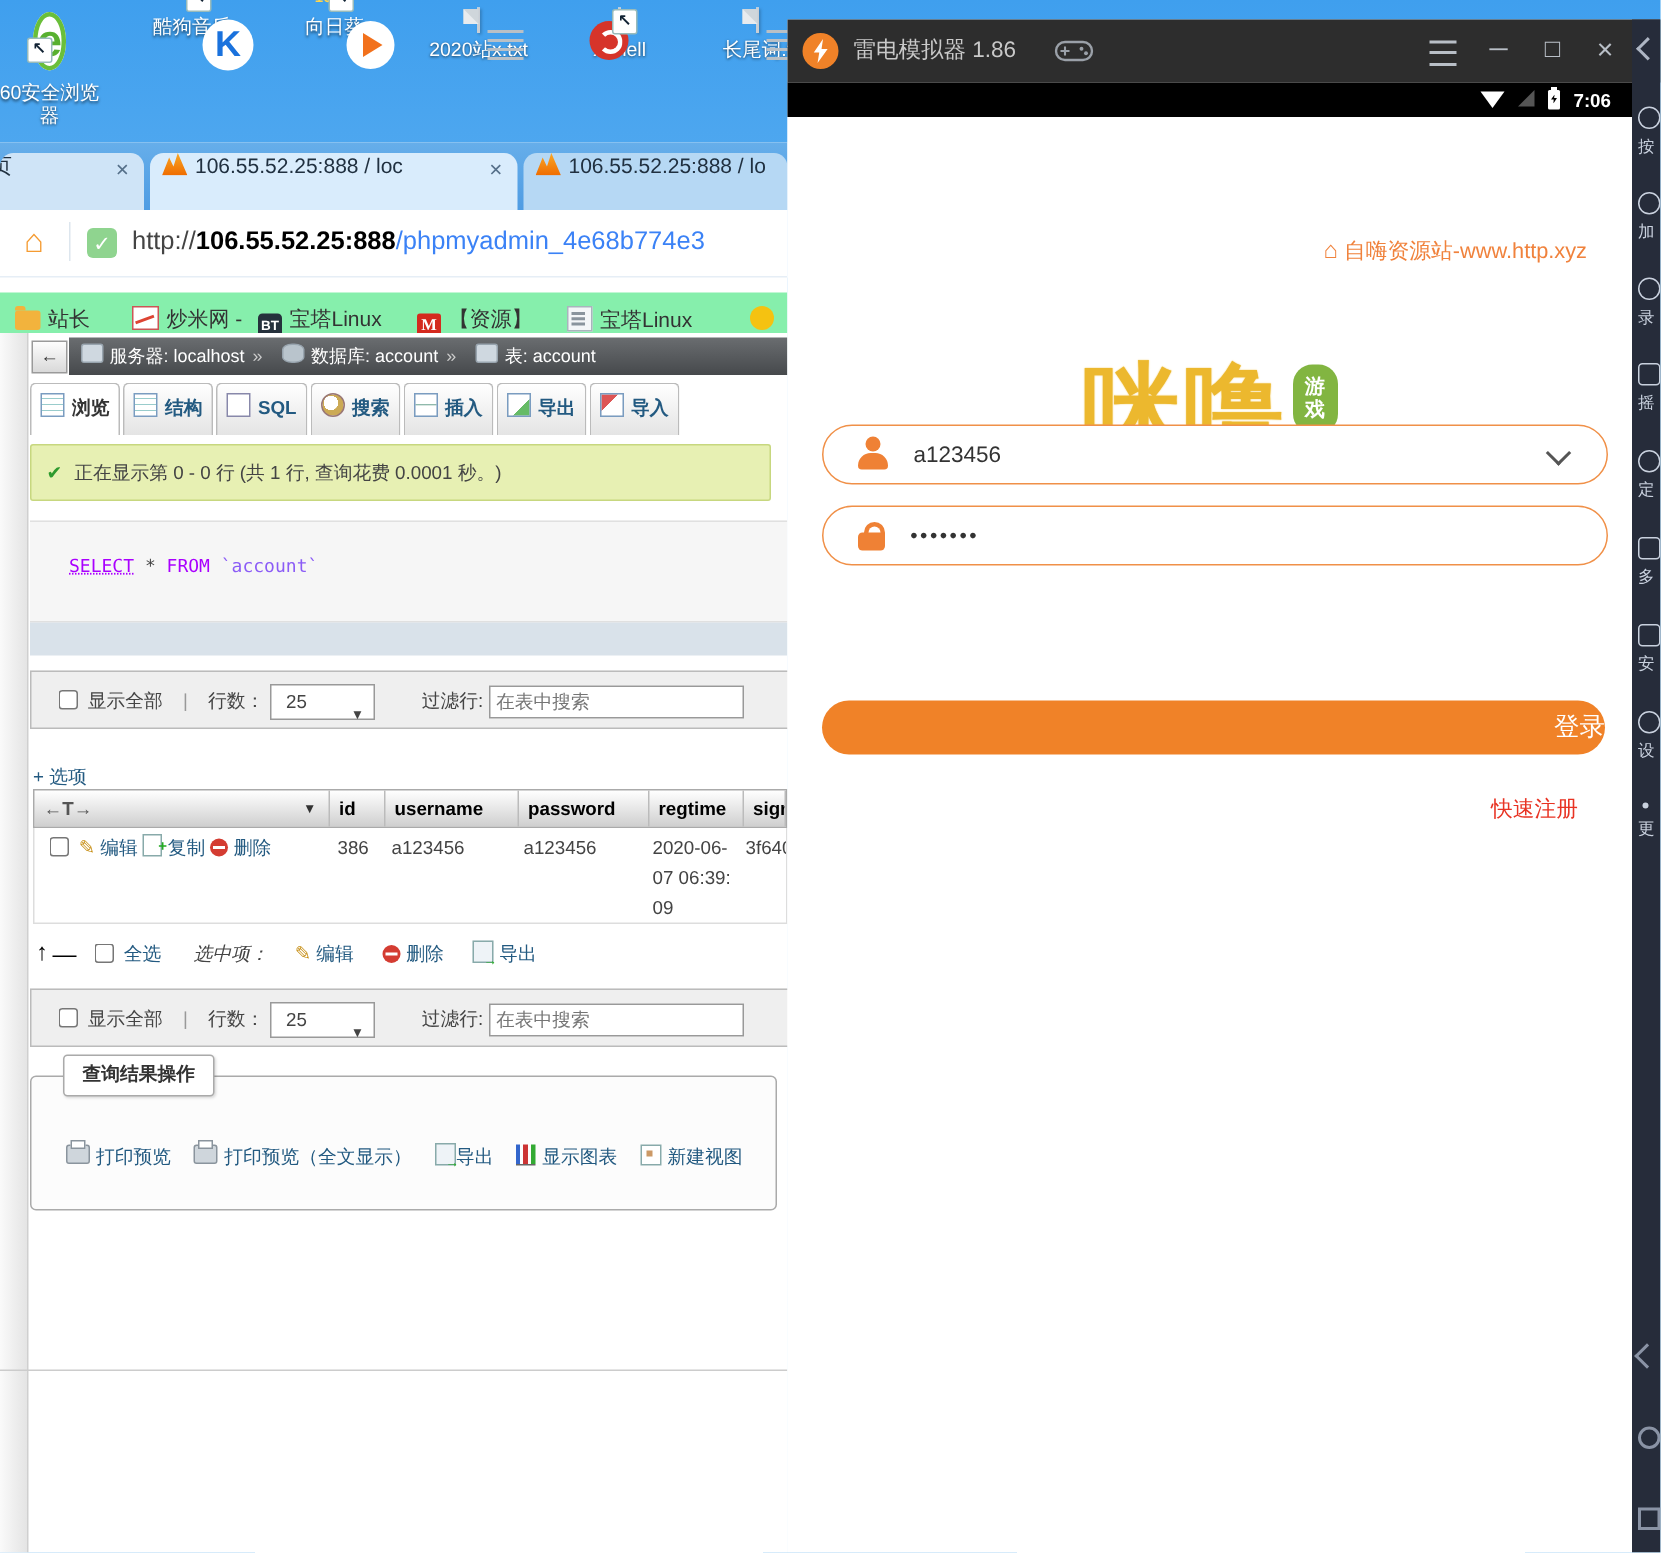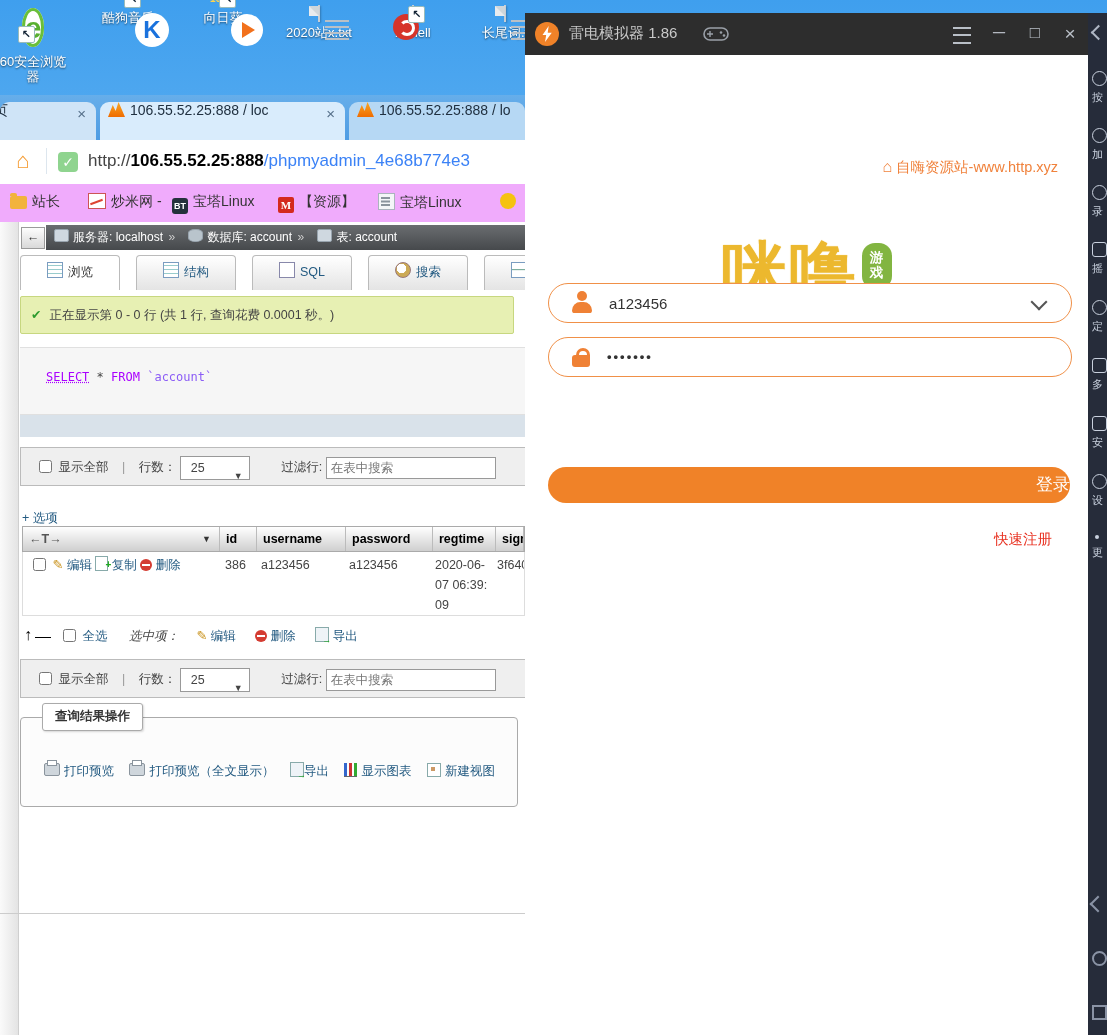--- a/index.html
+++ b/index.html
@@ -39,21 +39,21 @@
   #tabstrip{left:0;top:0;width:525px;height:45px;background:linear-gradient(180deg,#66aeea,#4f9ce3)}
   .tab{top:7px;height:38px;border-radius:9px 9px 0 0;font-size:14px;color:#203040;overflow:hidden}
   .tab .fav{display:inline-block;width:17px;height:15px;margin:0 5px 0 8px;vertical-align:-2px;position:relative}
   .pma-fav{clip-path:polygon(0 100%,28% 20%,45% 60%,62% 0,100% 100%);background:linear-gradient(180deg,#f9a825,#ef6c00)}
   .tab .x{float:right;margin:3px 10px 0 0;color:#56708a;font-size:15px}
   
   #addrbar{left:0;top:45px;width:525px;height:44px;background:#fff;border-bottom:1px solid #e6eef6;font-size:17px;color:#333}
   .home-g{color:#f59b31;font-size:22px;font-weight:bold}
   .shield{width:20px;height:20px;border-radius:4px;background:#8fd48f;color:#fff;text-align:center;
     font-size:14px;line-height:20px}
-  #bookmarks{left:0;top:89px;width:525px;height:38px;background:#f0abfc;border-bottom:1px solid #e3eaf1;
+  #bookmarks{left:0;top:100px;width:525px;height:38px;background:#86efac;border-bottom:1px solid #e3eaf1;
     font-size:14px;color:#333}
   .bm{position:absolute;top:9px;white-space:nowrap}
   .bm .bi{display:inline-block;vertical-align:-3px;margin-right:5px}
   .bi-folder{width:17px;height:13px;background:#f2b33d;border-radius:2px 2px 2px 2px;position:relative}
   .bi-folder::before{content:"";position:absolute;top:-3px;left:0;width:7px;height:3px;background:#f2b33d;border-radius:2px 2px 0 0}
   .bi-chart{width:16px;height:14px;background:#fff;border:1px solid #c55;position:relative}
   .bi-chart::after{content:"";position:absolute;left:1px;top:7px;width:13px;height:2px;background:#d43;transform:rotate(-20deg)}
   .bi-bt{width:16px;height:16px;background:#25313c;border-radius:3px;color:#fff;font-size:9px;font-weight:bold;
     text-align:center;line-height:16px}
   .bi-m{width:16px;height:16px;background:#d42a1e;border-radius:2px;color:#fff;font-size:11px;font-weight:bold;
@@ -66,22 +66,22 @@
   #pma{left:0;top:127px;width:525px;height:813px;background:#fff;font-size:12.5px;color:#444}
   #pma-rail{left:0;top:0;width:18px;height:813px;background:linear-gradient(90deg,#fafafa,#e4e4e4);border-right:1px solid #cfcfcf}
   .backbox{left:21px;top:5px;width:22px;height:20px;background:linear-gradient(#fdfdfd,#d9d9d9);
     border:1px solid #9a9a9a;text-align:center;line-height:19px;color:#333}
   #crumb{left:46px;top:3px;width:479px;height:25px;background:linear-gradient(#6a6d70,#46494c);
     color:#fff;font-size:12px;line-height:25px;white-space:nowrap;overflow:hidden}
   .ci{display:inline-block;width:13px;height:11px;background:#cfd8e0;border:1px solid #98a4ae;border-radius:2px;
     margin:0 4px 0 8px;vertical-align:-1px}
   .ci.db{border-radius:45%/30%;background:#b9c4cc}
   #pmatabs{left:20px;top:33px;height:36px;white-space:nowrap}
-  .ptab{display:inline-block;height:34px;margin-right:16px;padding:0 26px;border:1px solid #bbb;border-bottom:none;
-    background:linear-gradient(#ffffff,#e4e4e4);color:#235a81;font-weight:normal;line-height:33px;border-radius:4px 4px 0 0}
+  .ptab{display:inline-block;height:34px;margin-right:2px;padding:0 6px;border:1px solid #bbb;border-bottom:none;
+    background:linear-gradient(#ffffff,#e4e4e4);color:#235a81;font-weight:bold;line-height:33px;border-radius:4px 4px 0 0}
   .ptab.active{background:#fff;color:#333}
   .pti{display:inline-block;width:14px;height:14px;vertical-align:-2px;margin-right:5px;border:1px solid #7a9cc0;
     background:linear-gradient(#fff,#d6e4f1)}
   .pti.grid{background:repeating-linear-gradient(0deg,#fff 0 3px,#9cc 3px 4px),#fff}
   .pti.sql{border-color:#88a;background:#fff}
   .pti.search{border-radius:50%;border-color:#977;background:radial-gradient(circle at 40% 40%,#fff 40%,#ca5 41%)}
   .pti.ins{background:linear-gradient(#fff 45%,#7a9 46%,#fff 55%)}
   .pti.exp{background:linear-gradient(135deg,#fff 60%,#6b6 61%)}
   .pti.imp{background:linear-gradient(315deg,#fff 60%,#d55 61%)}
   #msg{left:20px;top:74px;width:492px;height:36px;background:#e7f0b3;border:1px solid #c7d77f;border-radius:2px;
@@ -377,20 +377,26 @@
       <path d="M7 6v6M4 9h6" stroke="#9aa0a8" stroke-width="1.4"></path>
       <circle cx="18" cy="7.5" r="1.3" fill="#9aa0a8"></circle>
         <circle cx="21" cy="10.5" r="1.3" fill="#9aa0a8"></circle>
     </svg>
     <span class="ham" style="left:428px;top:14px"></span>
     <span class="wbtn" style="left:462px">─</span>
     <span class="wbtn" style="left:498px">□</span>
     <span class="wbtn" style="left:533px;font-size:19px">×</span>
   </div>
 
+  <div id="statusbar" class="abs">
+    <span class="wifi" style="right:85px"></span>
+    <span class="sig" style="right:65px"></span>
+    <span class="batt" style="right:48px"></span>
+    <span id="stime" style="right:14px">7:06</span>
+  </div>
 
   <div class="abs" style="left:0;top:65px;width:563px;height:957px;background:#fff">
     <div id="applink">
       <span class="h">⌂</span><span>自嗨资源站-www.http.xyz</span>
     </div>
 
     <div id="logo">
       <span class="word">咪噜</span><span class="badge"><span>游</span><br><span>戏</span></span>
     </div>
 

